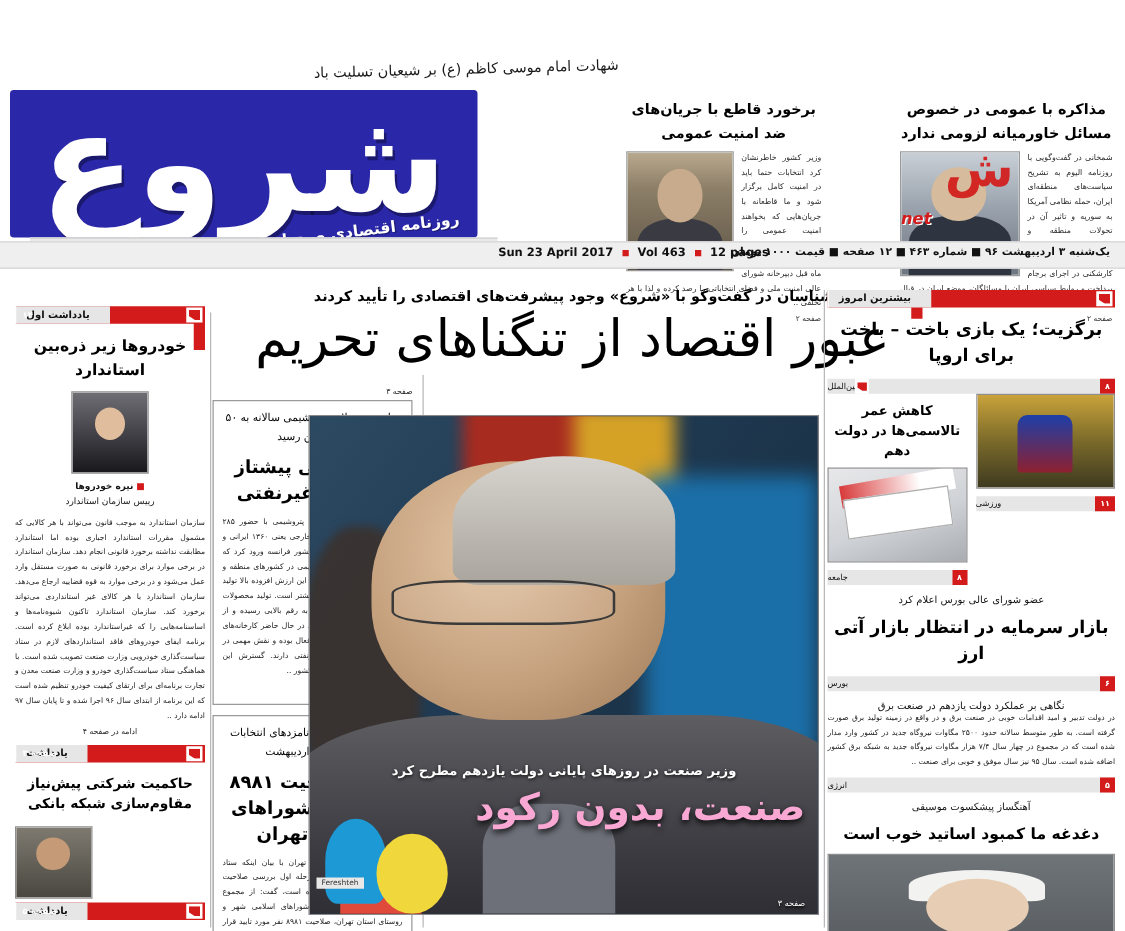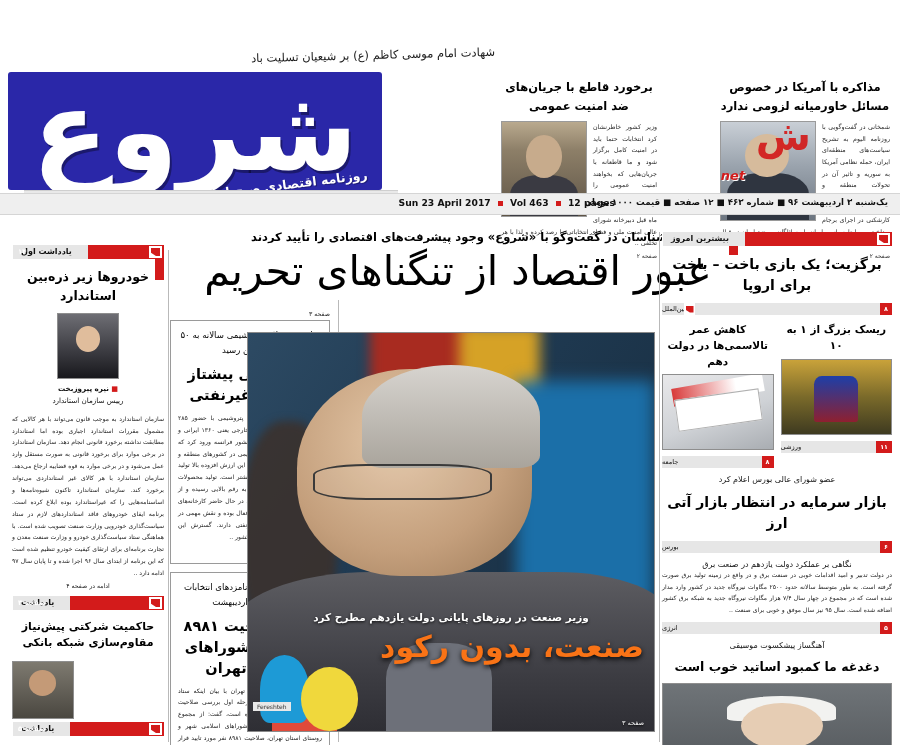--- a/index.html
+++ b/index.html
@@ -278,21 +278,21 @@
     background: #e8e8e8; color: #333; font-size: 6px;
     padding: 1px 4px; direction: ltr;
   }
   .mp-kick {
     position: absolute; right: 10px; top: 278px; left: 10px;
     text-align: center; color: #fff; font-size: 10.5px; font-weight: bold;
     text-shadow: 0 1px 3px rgba(0,0,0,.9);
   }
   .mp-title {
     position: absolute; right: 10px; top: 296px; left: 10px;
-    text-align: right; color: #f97316; font-size: 30px; font-weight: bold;
+    text-align: right; color: #f9a8d4; font-size: 30px; font-weight: bold;
     text-shadow: 0 2px 5px rgba(0,0,0,.9); line-height: 1.2;
   }
   .mp-pref {
     position: absolute; right: 10px; bottom: 4px;
     color: #fff; font-size: 6.5px; text-shadow: 0 1px 2px #000;
   }
 
   
   .rightcol { position: absolute; right: 8px; top: 232px; width: 230px; }
   .rc-head {
@@ -367,21 +367,21 @@
   <div class="topstory a">
     <div class="ts-head">برخورد قاطع با جریان‌های ضد امنیت عمومی</div>
     <div class="ts-photo">
       <div class="ph ph-man1"></div>
     </div>
     <div class="ts-body">وزیر کشور خاطرنشان کرد انتخابات حتما باید در امنیت کامل برگزار شود و ما قاطعانه با جریان‌هایی که بخواهند امنیت عمومی را خدشه‌دار کنند برخورد خواهیم کرد. او شش ماه قبل دبیرخانه شورای عالی امنیت ملی و فضای انتخاباتی را رصد کرده و لذا با هر تخلفی ..</div>
     <div class="ts-ref">صفحه ۲</div>
   </div>
 
   <div class="topstory b">
-    <div class="ts-head">مذاکره با آمریکا در خصوص مسائل خاورمیانه لزومی ندارد</div>
+    <div class="ts-head">مذاکره با عمومی در خصوص مسائل خاورمیانه لزومی ندارد</div>
     <div class="ts-photo wide">
       <div class="ph ph-man2"></div>
       <div class="watermark">
         <div class="wm-glyph">ش</div>
         <div class="wm-text">Pishkhan.net</div>
       </div>
     </div>
     <div class="ts-body">شمخانی در گفت‌وگویی با روزنامه الیوم به تشریح سیاست‌های منطقه‌ای ایران، حمله نظامی آمریکا به سوریه و تاثیر آن در تحولات منطقه و واکنش‌های ایران به بدعهدی آمریکا و کارشکنی در اجرای برجام پرداخت و روابط سیاسی ایران با مسائلگان، موضع ایران در قبال ..</div>
     <div class="ts-ref">صفحه ۲</div>
   </div>
@@ -414,21 +414,21 @@
         </div>
       <div class="tab-page">۱۴</div>
     </div>
 
     <div class="lc-head">خودروها زیر ذره‌بین استاندارد</div>
     <div class="lc-photo">
         <div class="ph ph-woman"></div>
       </div>
     <div class="byline">
       <span class="dot">■</span>
-      <span class="nm">نیره پیروزبخت</span><br>
+      <span class="nm">نیره خودروها</span><br>
       <span>رییس سازمان استاندارد</span>
     </div>
     <div class="lc-body">سازمان استاندارد به موجب قانون می‌تواند با هر کالایی که مشمول مقررات استاندارد اجباری بوده اما استاندارد مطابقت نداشته برخورد قانونی انجام دهد. سازمان استاندارد در برخی موارد برای برخورد قانونی به صورت مستقل وارد عمل می‌شود و در برخی موارد به قوه قضاییه ارجاع می‌دهد. سازمان استاندارد با هر کالای غیر استانداردی می‌تواند برخورد کند. سازمان استاندارد تاکنون شیوه‌نامه‌ها و اساسنامه‌هایی را که غیراستاندارد بوده ابلاغ کرده است. برنامه ایفای خودروهای فاقد استانداردهای لازم در ستاد سیاست‌گذاری خودرویی وزارت صنعت تصویب شده است. با هماهنگی ستاد سیاست‌گذاری خودرو و وزارت صنعت معدن و تجارت برنامه‌ای برای ارتقای کیفیت خودرو تنظیم شده است که این برنامه از ابتدای سال ۹۶ اجرا شده و تا پایان سال ۹۷ ادامه دارد ..</div>
     <div class="contref">ادامه در صفحه ۴</div>
 
     <div class="tab" style="margin-top:7px;">
       <div class="tab-label">یادداشت</div>
       <div class="tab-icon">
           <i></i>
         </div>
@@ -502,21 +502,20 @@
     <div class="minitab">
       <div class="pg">۸</div>
       <div class="pgicon">
           <i></i>
         </div>
       <div class="sec">بین‌الملل</div>
     </div>
 
     <div class="rc-duo">
       <div>
-        <div class="duo-head">ریسک بزرگ از ۱ به ۱۰</div>
         <div class="duo-photo">
             <div class="ph ph-soccer"></div>
           </div>
         <div class="minitab">
           <div class="pg">۱۱</div>
           <div class="sec">ورزشی</div>
         </div>
       </div>
       <div>
         <div class="duo-head">کاهش عمر تالاسمی‌ها در دولت دهم</div>

